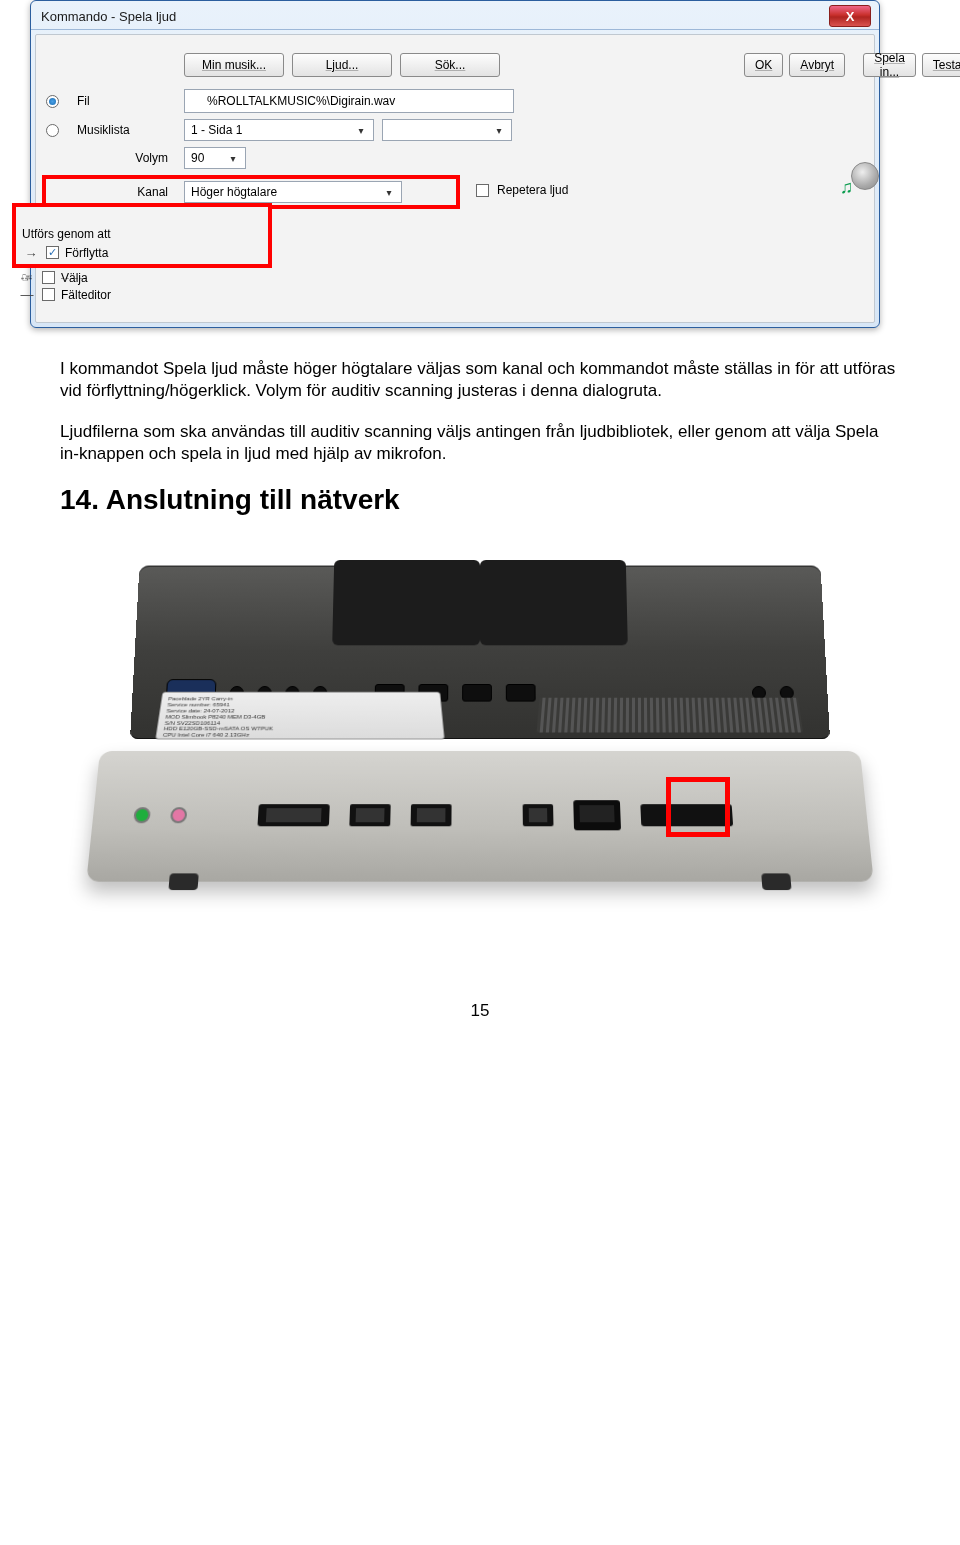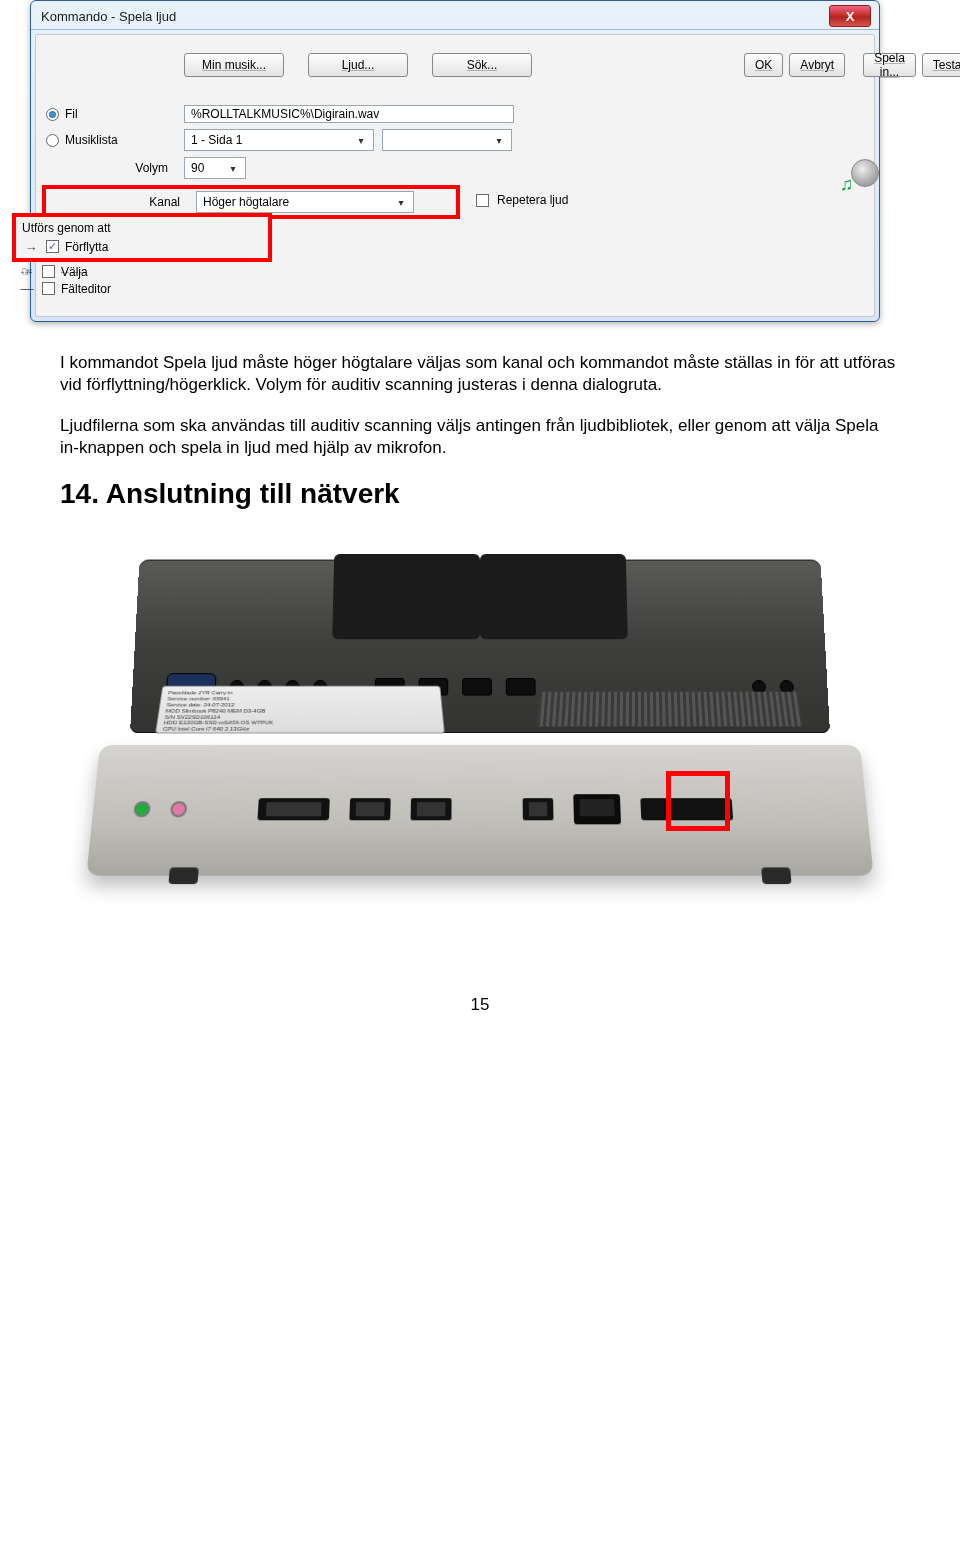--- a/index.html
+++ b/index.html
@@ -79,37 +79,37 @@
     padding: 0 10px;
     cursor: pointer;
     display: flex;
     align-items: center;
     justify-content: center;
     text-decoration: underline;
     text-decoration-color: rgba(0,0,0,.25);
   }
   .top-btn-row {
     display: flex;
-    gap: 24px;
+    gap: 8px;
     margin-left: 138px;
-    margin-bottom: 28px;
+    margin-bottom: 12px;
   }
   .top-btn-row .win-btn { width: 100px; }
   .form-row {
     display: flex;
     align-items: center;
     gap: 8px;
     margin-bottom: 6px;
     font-size: 12px;
   }
   .radio-cell {
     width: 130px;
     display: flex;
     align-items: center;
-    gap: 6px;
+    gap: 18px;
   }
   .radio {
     width: 13px;
     height: 13px;
     border-radius: 50%;
     border: 1px solid #6a6a6a;
     background: #fff;
     display: inline-flex;
     align-items: center;
     justify-content: center;
@@ -118,22 +118,22 @@
     content: '';
     width: 7px;
     height: 7px;
     border-radius: 50%;
     background: radial-gradient(#4aa0e6, #1a6db3);
   }
   .text-input {
     border: 1px solid #9aa5b3;
     background: #fff;
     font-size: 12px;
-    height: 18px;
-    padding: 0 6px;
+    height: 24px;
+    padding: 0 22px;
     flex: 1;
     min-width: 0;
   }
   .combo {
     border: 1px solid #9aa5b3;
     background: #fff;
     height: 22px;
     display: flex;
     align-items: center;
     padding: 0 4px 0 6px;
@@ -143,21 +143,21 @@
   .combo .val { flex: 1; white-space: nowrap; overflow: hidden; }
   .combo .arrow {
     width: 16px;
     text-align: center;
     color: #333;
     font-size: 10px;
   }
   .short { width: 62px; flex: none; }
   .kanal-row-wrap {
     border: 4px solid #f00;
-    padding: 2px 12px;
+    padding: 2px 0;
     margin: 2px 0 2px -4px;
     width: 418px;
   }
   .checkbox {
     width: 13px;
     height: 13px;
     border: 1px solid #6a6a6a;
     background: #fff;
     display: inline-flex;
     align-items: center;
@@ -182,21 +182,21 @@
   .music-ico .note {
     position: absolute; right: -2px; bottom: -2px;
     color: #0a9c4e; font-size: 18px; font-weight: 700;
   }
   .section-label {
     font-size: 12px;
     margin: 22px 0 2px 0;
   }
   .perform-block {
     border: 4px solid #f00;
-    padding: 4px 6px 2px 6px;
+    padding: 20px 6px 2px 6px;
     width: 260px;
     margin-left: -34px;
     background: #f3f3f3;
   }
   .perform-row, .valja-row, .falt-row {
     display: flex;
     align-items: center;
     gap: 6px;
     font-size: 12px;
     margin: 2px 0;

